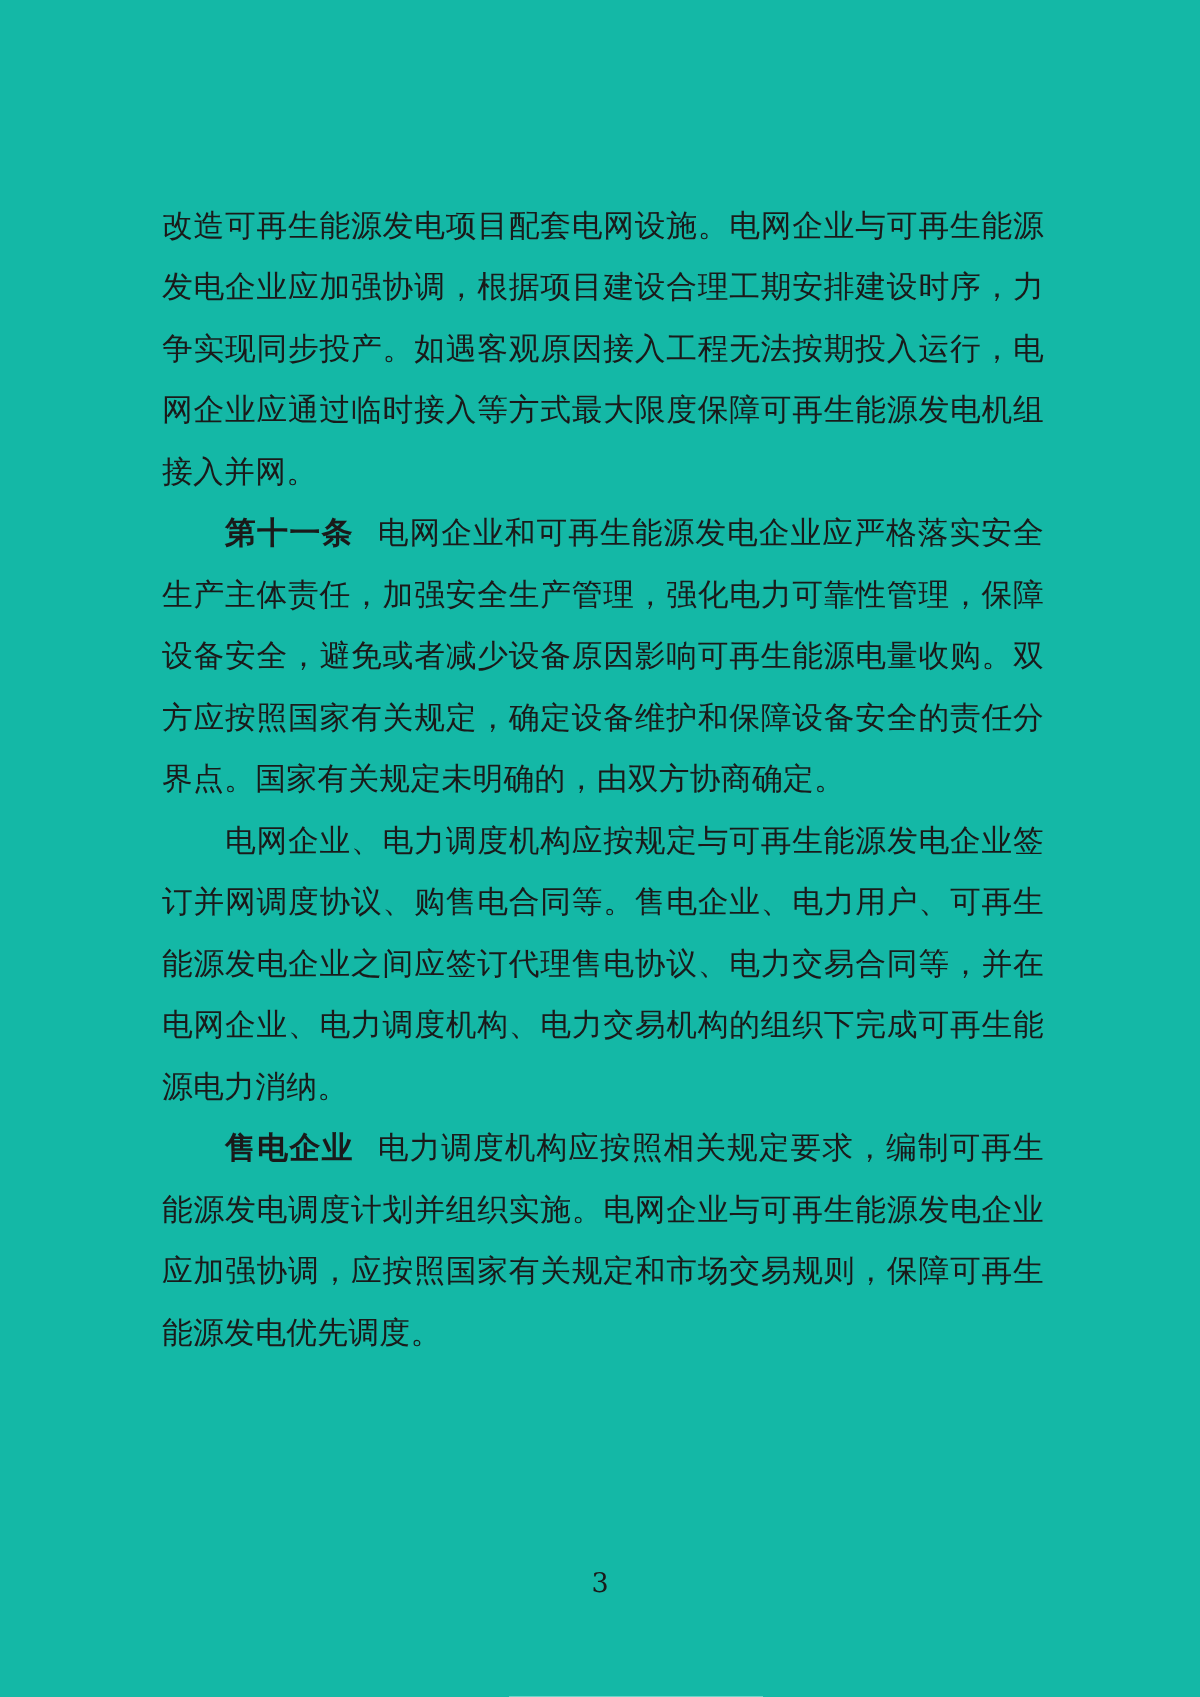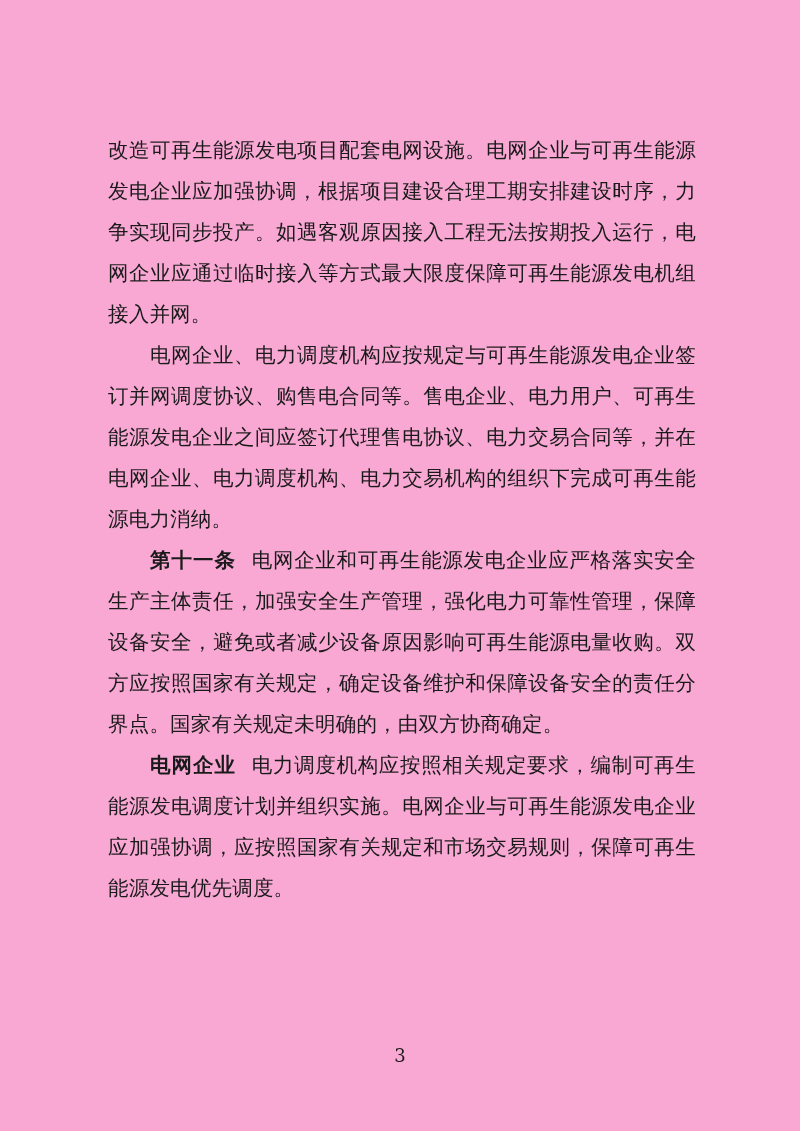--- a/index.html
+++ b/index.html
@@ -14,21 +14,21 @@
     color: #1b1b1b;
     position: relative;
     overflow: hidden;
   }
   .page {
     position: absolute;
     left: 0;
     top: 0;
     width: 800px;
     height: 1131px;
-    background: #f9a8d4;
+    background: #14b8a6;
   }
   .content {
     position: absolute;
     left: 108px;
     top: 130px;
     width: 588px;
   }
   .para {
     font-size: 20.5px;
     line-height: 41px;
@@ -68,27 +68,27 @@
 
 <div class="page">
   <div class="content">
 
     <p class="para">
       <span>改造可再生能源发电项目配套电网设施。电网企业与可再生能源发电企业应加强协调，根据项目建设合理工期安排建设时序，力争实现同步投产。如遇客观原因接入工程无法按期投入运行，电网企业应通过临时接入等方式最大限度保障可再生能源发电机组接入并网。</span>
     </p>
 
 
     <p class="para indent">
+      <span class="lead">第十一条</span><span class="lead-gap"></span><span>电网企业和可再生能源发电企业应严格落实安全生产主体责任，加强安全生产管理，强化电力可靠性管理，保障设备安全，避免或者减少设备原因影响可再生能源电量收购。双方应按照国家有关规定，确定设备维护和保障设备安全的责任分界点。国家有关规定未明确的，由双方协商确定。</span>
+    </p>
+
+    <p class="para indent">
       <span>电网企业、电力调度机构应按规定与可再生能源发电企业签订并网调度协议、购售电合同等。售电企业、电力用户、可再生能源发电企业之间应签订代理售电协议、电力交易合同等，并在电网企业、电力调度机构、电力交易机构的组织下完成可再生能源电力消纳。</span>
     </p>
 
     <p class="para indent">
-      <span class="lead">第十一条</span><span class="lead-gap"></span><span>电网企业和可再生能源发电企业应严格落实安全生产主体责任，加强安全生产管理，强化电力可靠性管理，保障设备安全，避免或者减少设备原因影响可再生能源电量收购。双方应按照国家有关规定，确定设备维护和保障设备安全的责任分界点。国家有关规定未明确的，由双方协商确定。</span>
-    </p>
-
-    <p class="para indent">
-      <span class="lead">电网企业</span><span class="lead-gap"></span><span>电力调度机构应按照相关规定要求，编制可再生能源发电调度计划并组织实施。电网企业与可再生能源发电企业应加强协调，应按照国家有关规定和市场交易规则，保障可再生能源发电优先调度。</span>
+      <span class="lead">售电企业</span><span class="lead-gap"></span><span>电力调度机构应按照相关规定要求，编制可再生能源发电调度计划并组织实施。电网企业与可再生能源发电企业应加强协调，应按照国家有关规定和市场交易规则，保障可再生能源发电优先调度。</span>
     </p>
 
   </div>
 
   <div class="page-number">3</div>
 </div>
 
 </body></html>

